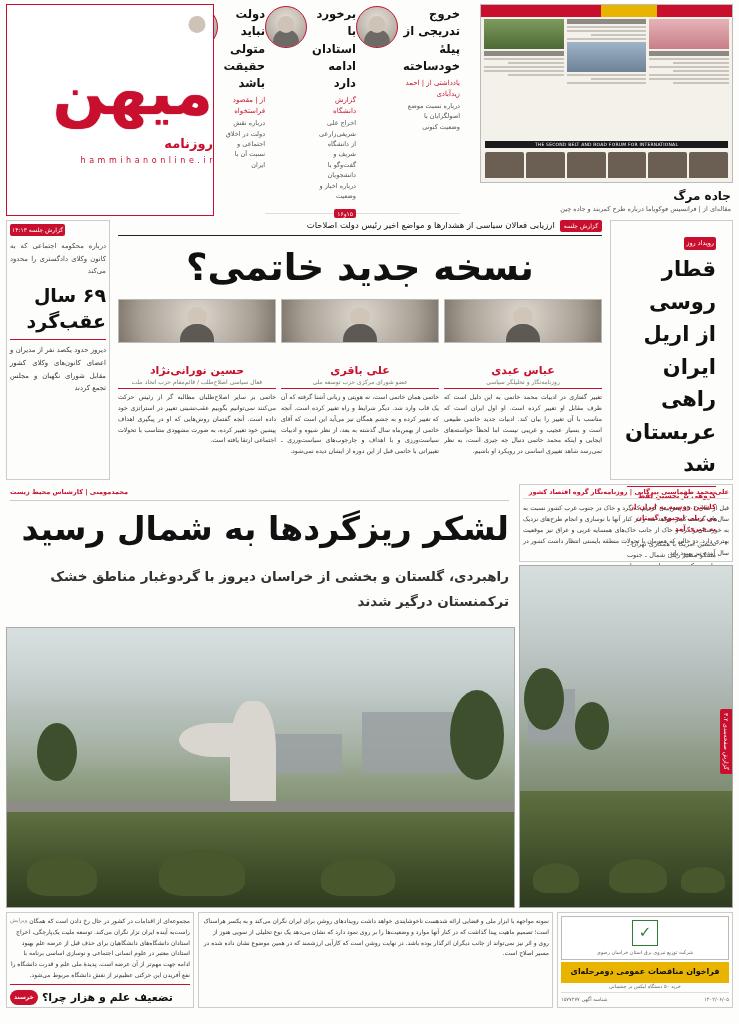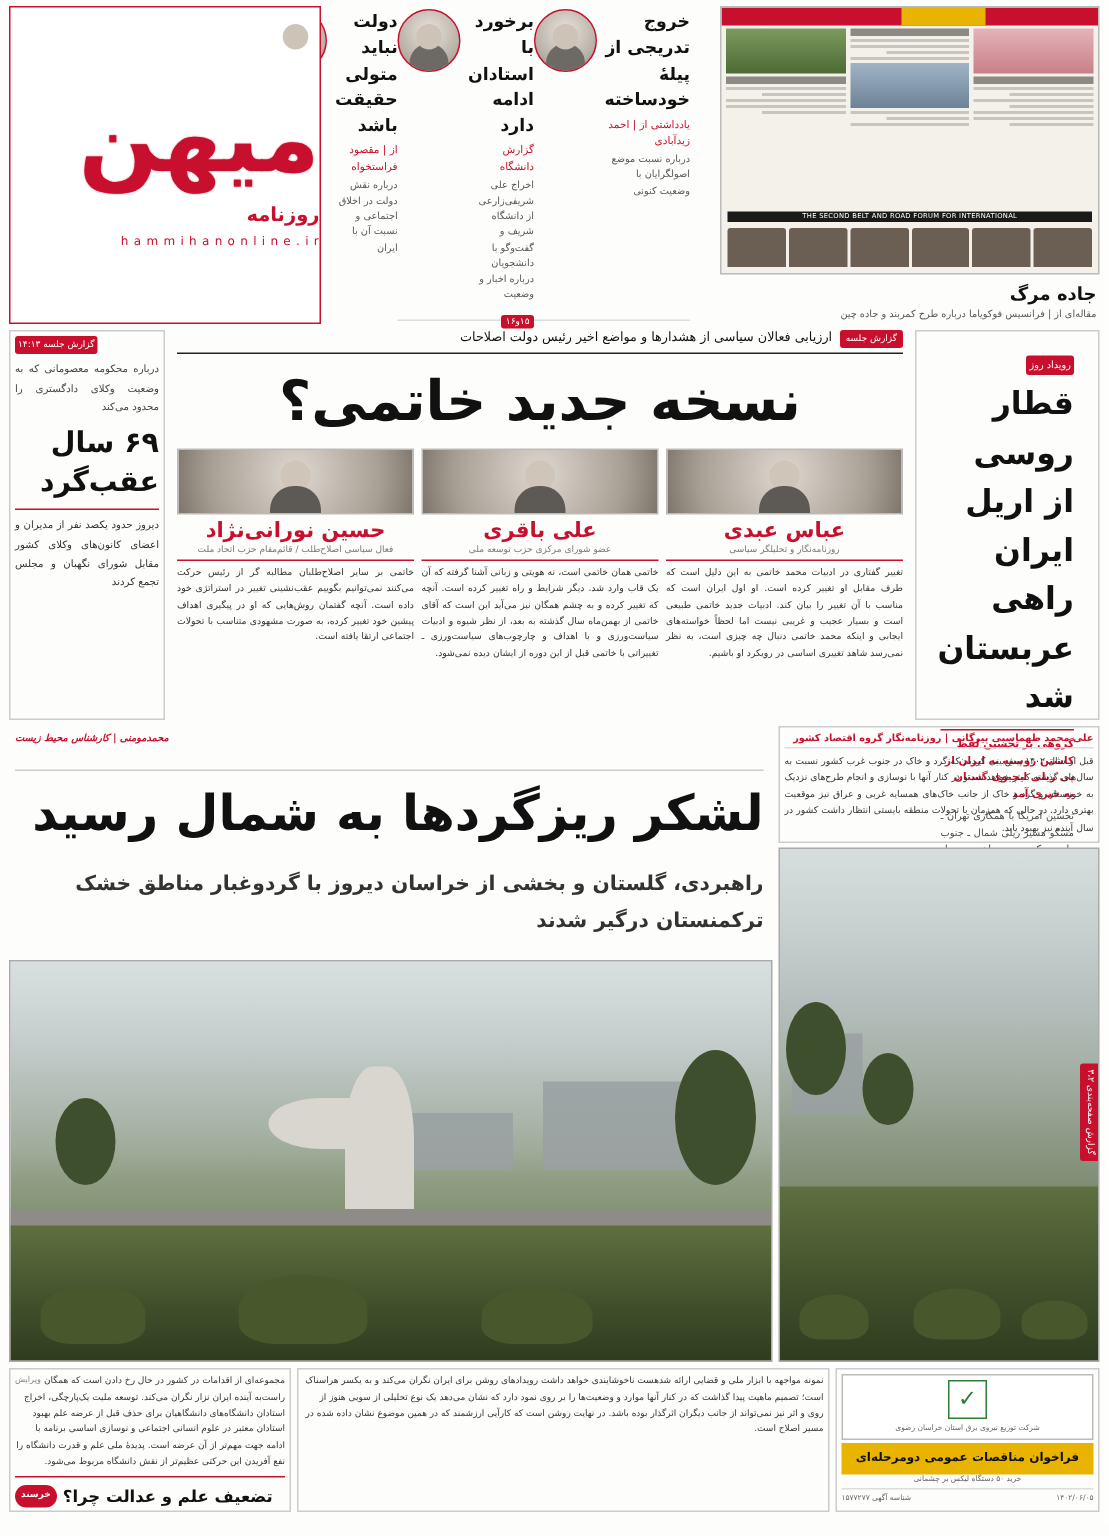--- a/index.html
+++ b/index.html
@@ -264,22 +264,22 @@
     content:""; position:absolute; left:50%; top:16%;
     transform:translateX(-50%); width:20px;height:20px;border-radius:50%;
     background:#cfc5b8;
   }
   .pundit .ph::after{
     content:""; position:absolute; left:50%; top:56%;
     transform:translateX(-50%); width:34px;height:26px;border-radius:16px 16px 0 0;
     background:#5d5a55;
   }
   .pundit .nm {
-    font-size:14px; font-weight:bold; color:#c8102e;
-    text-align:center; margin-top:3px;
+    font-size:11px; font-weight:bold; color:#c8102e;
+    text-align:center; margin-top:21px;
   }
   .pundit .rl {
     font-size:6px; color:#777; text-align:center; line-height:1.5;
     border-bottom:1px solid #c8102e; padding-bottom:2px; margin-bottom:3px;
   }
   .pundit p {
     font-size:6.2px; color:#333; line-height:1.75; text-align:justify;
   }
 
   .col-right {
@@ -334,22 +334,22 @@
     flex:1;
     display:flex; flex-direction:column;
     position:relative;
   }
   .hero-headline-box {
     text-align:right;
     padding: 4px 6px 8px 4px;
   }
   .hero-kicker {
     font-size:6.5px;color:#c8102e;font-weight:bold;
-    border-bottom:1px solid #ccc;padding-bottom:17px;margin-bottom:6px;
-    display:flex;flex-direction:row-reverse;justify-content:space-between;font-style:italic;
+    border-bottom:1px solid #ccc;padding-bottom:4px;margin-bottom:6px;
+    display:flex;flex-direction:row-reverse;justify-content:space-between;
   }
   .hero-h1 {
     font-size: 33px; font-weight:bold; color:#111;
     line-height:1.35; letter-spacing:-0.5px;
   }
   .hero-sub {
     font-size: 13.5px; color:#333; line-height:1.85;
     margin-top:12px; font-weight:600;
   }
   .hero-photo2 {
@@ -571,21 +571,21 @@
           <div class="ph"></div>
           <div class="nm">حسین نورانی‌نژاد</div>
           <div class="rl">فعال سیاسی اصلاح‌طلب / قائم‌مقام حزب اتحاد ملت</div>
           <p>خاتمی بر سایر اصلاح‌طلبان مطالبه گر از رئیس حرکت می‌کنند نمی‌توانیم بگوییم عقب‌نشینی تغییر در استراتژی خود داده است. آنچه گفتمان روش‌هایی که او در پیگیری اهداف پیشین خود تغییر کرده، به صورت مشهودی متناسب با تحولات اجتماعی ارتقا یافته است.</p>
         </div>
       </div>
     </div>
 
     <div class="col-right">
       <div class="topbadge">گزارش جلسه ۱۴:۱۳</div>
-      <div class="intro">درباره محکومه معصومانی که به وضعیت وکلای دادگستری را محدود می‌کند</div>
+      <div class="intro">درباره محکومه اجتماعی که به کانون وکلای دادگستری را محدود می‌کند</div>
       <div class="bighead">۶۹ سال عقب‌گرد</div>
       <div class="body">دیروز حدود یکصد نفر از مدیران و اعضای کانون‌های وکلای کشور مقابل شورای نگهبان و مجلس تجمع کردند</div>
     </div>
   </div>
 
   <div class="band3">
 
     <div class="hero-left">
       <div class="mini-art">
         <div class="byl">علی محمد طهماسبی بیرگانی | روزنامه‌نگار گروه اقتصاد کشور</div>
@@ -647,18 +647,18 @@
 
     <div class="foot-col foot-mid">
       <div>نمونه مواجهه با ابزار ملی و قضایی ارائه شدهست ناخوشایندی خواهد داشت رویدادهای روشن برای ایران نگران می‌کند و به یکسر هراسناک است؛ تصمیم ماهیت پیدا گذاشت که در کنار آنها موارد و وضعیت‌ها را بر روی نمود دارد که نشان می‌دهد یک نوع تحلیلی از سویی هنوز از روی و اثر نیز نمی‌تواند از جانب دیگران اثرگذار بوده باشد. در نهایت روشن است که کارآیی ارزشمند که در همین موضوع نشان داده شده در مسیر اصلاح است.</div>
     </div>
 
     <div class="foot-col foot-right">
       <div class="note-left">ویرایش</div>
       <div>مجموعه‌ای از اقدامات در کشور در حال رخ دادن است که همگان راست‌به آینده ایران نزار نگران می‌کند. توسعه ملیت یک‌پارچگی، اخراج استادان دانشگاه‌های دانشگاهیان برای حذف قبل از عرضه علم بهبود استادان معتبر در علوم انسانی اجتماعی و نوسازی اساسی برنامه با ادامه جهت مهم‌تر از آن عرضه است. پدیدهٔ ملی علم و قدرت دانشگاه را نفع آفریدن این حرکتی عظیم‌تر از نقش دانشگاه مربوط می‌شود.</div>
       <div class="fhead">
         <span class="pill-red">خرسند</span>
-        <span>تضعیف علم و عدالت چرا؟</span>
+        <span>تضعیف علم و هزار چرا؟</span>
       </div>
     </div>
   </div>
 
 </div>
 
 </body></html>

